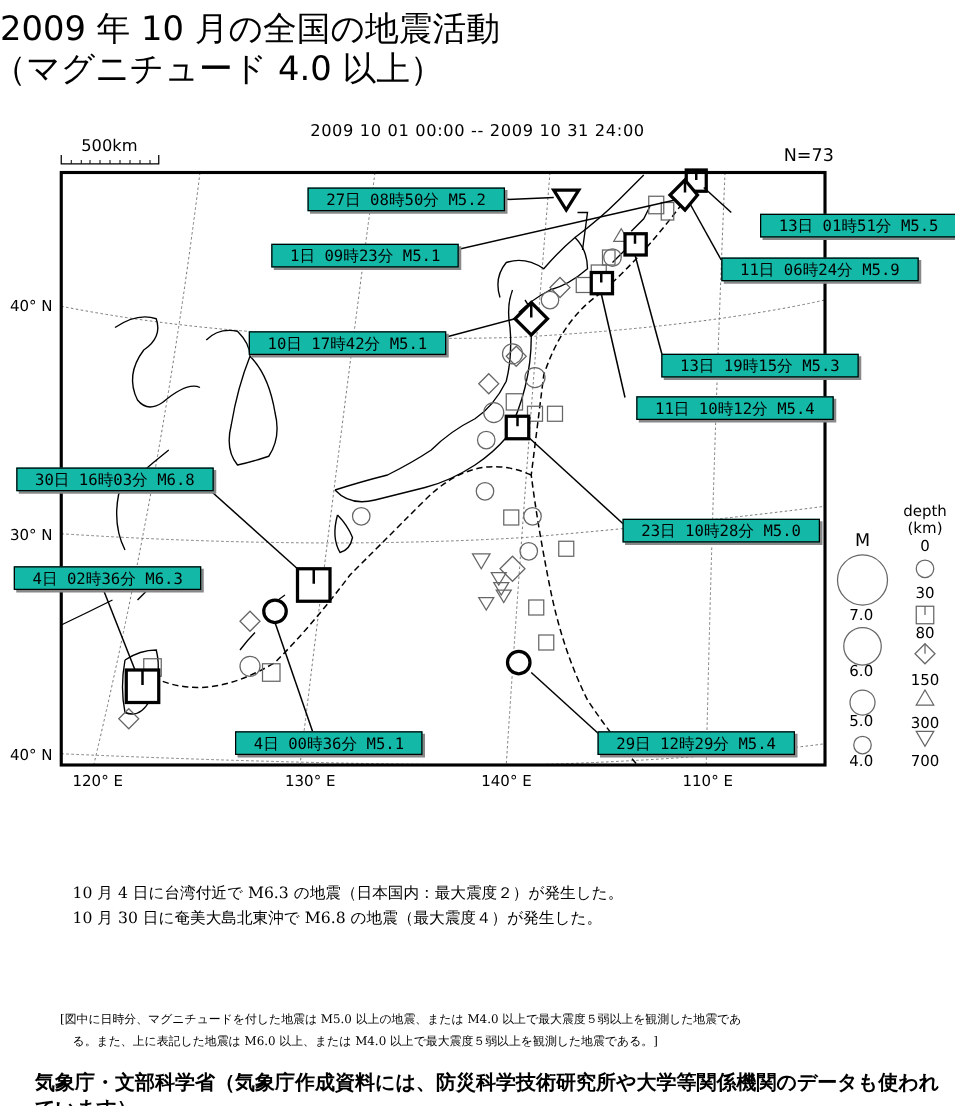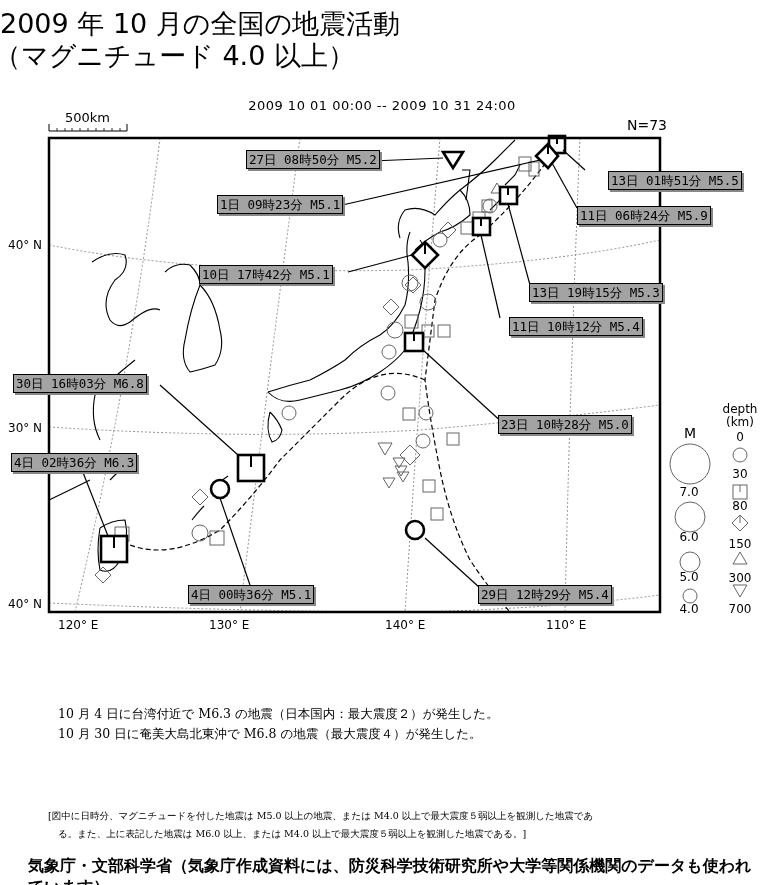--- a/index.html
+++ b/index.html
@@ -9,21 +9,21 @@
   .t2{top:40px;left:-6px;}
   .period{position:absolute;top:98px;left:0;width:764px;text-align:center;font-size:13px;letter-spacing:0.5px;}
   .count{position:absolute;top:117px;left:627px;font-size:14px;}
   .scale-label{position:absolute;top:110px;left:65px;font-size:13px;}
   svg.map{position:absolute;left:0;top:0;}
   .lat{position:absolute;font-size:12px;left:8px;}
   .lon{position:absolute;font-size:12px;top:618px;}
   .note{position:absolute;left:58px;font-family:"DejaVu Serif","Liberation Serif",serif;font-size:12.5px;}
   .fine{position:absolute;left:48px;font-family:"DejaVu Serif","Liberation Serif",serif;font-size:9.5px;line-height:18px;width:680px;}
   .credit{position:absolute;left:28px;top:856px;font-size:16px;font-weight:bold;}
-  .lbl{position:absolute;background:#a3a3a3;border:1.5px solid #000;font-family:"DejaVu Sans Mono","Liberation Mono",monospace;font-size:12.5px;line-height:17px;padding:0 2px;white-space:nowrap;box-shadow:2px 2px 0 #888;}
+  .lbl{position:absolute;background:#14b8a6;border:1.5px solid #000;font-family:"DejaVu Sans Mono","Liberation Mono",monospace;font-size:12.5px;line-height:17px;padding:0 14px;white-space:nowrap;box-shadow:2px 2px 0 #888;}
   .leg{position:absolute;font-size:12px;text-align:center;}
 </style>
 </head>
 <body>
 
 <div class="title t1">2009 年 10 月の全国の地震活動</div>
 <div class="title t2">（マグニチュード 4.0 以上）</div>
 <div class="period">2009  10  01  00:00  --  2009  10  31  24:00</div>
 <div class="count">N=73</div>
 <div class="scale-label">500km</div>
@@ -150,21 +150,21 @@
     <path d="M425 538 L480 588"></path>
   </g>
 
   <rect x="49" y="138" width="611" height="474" fill="none" stroke="#000" stroke-width="2.5"></rect>
 </svg>
 
 <div class="lat" style="top:238px">40° N</div>
 <div class="lat" style="top:421px">30° N</div>
 <div class="lat" style="top:597px">40° N</div>
 <div class="lon" style="left:58px">120° E</div>
-<div class="lon" style="left:209px">130° E</div>
+<div class="lon" style="left:228px">130° E</div>
 <div class="lon" style="left:385px">140° E</div>
 <div class="lon" style="left:546px">110° E</div>
 
 <div class="lbl" style="left:246px;top:150px">27日 08時50分 M5.2</div>
 <div class="lbl" style="left:217px;top:195px">1日 09時23分 M5.1</div>
 <div class="lbl" style="left:608px;top:171px">13日 01時51分 M5.5</div>
 <div class="lbl" style="left:577px;top:206px">11日 06時24分 M5.9</div>
 <div class="lbl" style="left:199px;top:265px">10日 17時42分 M5.1</div>
 <div class="lbl" style="left:529px;top:283px">13日 19時15分 M5.3</div>
 <div class="lbl" style="left:509px;top:317px">11日 10時12分 M5.4</div>

